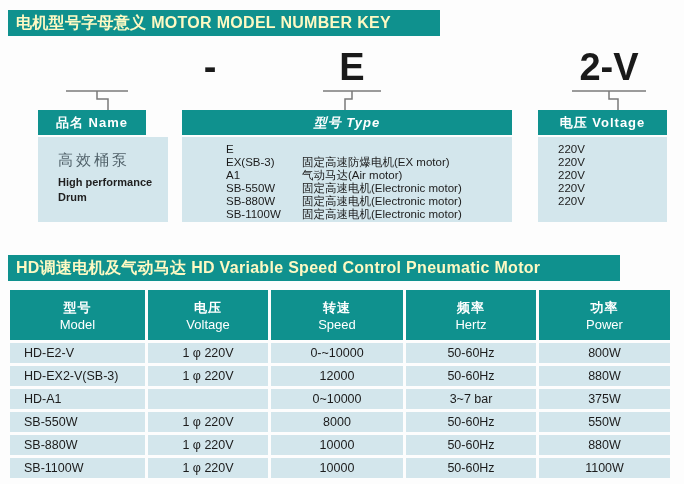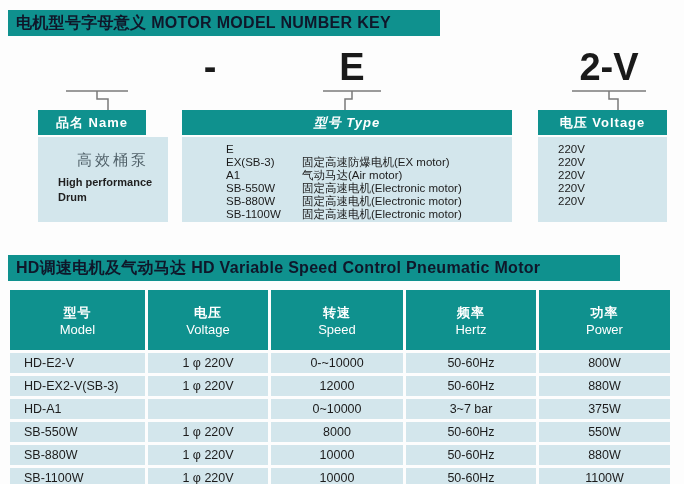--- a/index.html
+++ b/index.html
@@ -1,21 +1,21 @@
 <!DOCTYPE html>
 <html style="--teal: #0f918e; --cell: #d3e6ec; --page_bg: #fdfdfd; --text: #1c1c1c; --line: #7a7a7a;"><head>
 <meta charset="utf-8">
 <style>
   * { margin:0; padding:0; box-sizing:border-box; }
   html,body { background:#ffffff; }
   body { font-family:"Liberation Sans", sans-serif; }
   .page { position:relative; width:684px; height:484px; background:var(--page_bg,#fdfdfd); overflow:hidden; }
 
   
-  .bar { position:absolute; background:var(--teal,#0f918e); color:#0f172a; font-weight:bold;
+  .bar { position:absolute; background:var(--teal,#0f918e); color:#fef9c3; font-weight:bold;
          font-size:16px; line-height:26px; height:26px; padding-left:8px;
          letter-spacing:0.3px; white-space:nowrap; overflow:hidden; }
   .bar1 { left:8px; top:10px; width:432px; }
   .bar2 { left:8px; top:255px; width:612px; }
 
   
   .code { position:absolute; font-weight:bold; color:#1a1a1a; text-align:center;
           font-size:38px; line-height:40px; }
   .code-hd  { left:64px;  top:47px; width:64px; }
   .code-dash{ left:196px; top:47px; width:28px; }
@@ -30,32 +30,32 @@
   .hdr-name { left:38px;  top:110px; width:108px; }
   .hdr-type { left:182px; top:110px; width:330px;font-style:italic; }
   .hdr-volt { left:538px; top:110px; width:129px; }
 
   .bodybox { position:absolute; top:137px; height:85px; background:var(--cell,#d3e6ec); color:var(--text,#1c1c1c); }
   .body-name { left:38px;  width:130px; padding:14px 0 0 20px; }
   .body-type { left:182px; width:330px; padding:6px 0 0 0; font-size:11.5px; line-height:13px; }
   .body-volt { left:538px; width:129px; padding:6px 0 0 20px; font-size:11.5px; line-height:13px; }
 
   .name-cn { font-family:Liberation Sans, sans-serif; font-size:15px; letter-spacing:3px;
-             color:#51626a; margin-bottom:5px;text-align:center; }
+             color:#51626a; margin-bottom:5px; }
   .name-en { font-size:11px; font-weight:bold; line-height:15px; color:#1f1f1f; }
 
   .trow  { display:flex; }
   .tcode { width:76px; margin-left:44px; flex:none; }
   .tdesc { flex:1; }
 
   
   .spec { position:absolute; left:10px; top:290px; width:662px;
           display:grid; grid-template-columns:135px 120px 132px 130px 131px;
           gap:3px; background:transparent; }
-  .hcell { background:var(--teal,#0f918e); color:#fff; height:60px;
+  .hcell { background:var(--teal,#0f918e); color:#fff; height:50px;
            display:flex; flex-direction:column; align-items:center; justify-content:center;
            font-size:13px; }
   .hcn { font-weight:bold; letter-spacing:1px; }
   .hen { }
   .t2row { display:contents; }
   .tcell { background:var(--cell,#d3e6ec); height:20px; line-height:20px;
            font-size:12.5px; color:var(--text,#1c1c1c); text-align:center; overflow:hidden; }
   .model-cell { text-align:left; padding-left:14px; }
 </style>
 </head>

